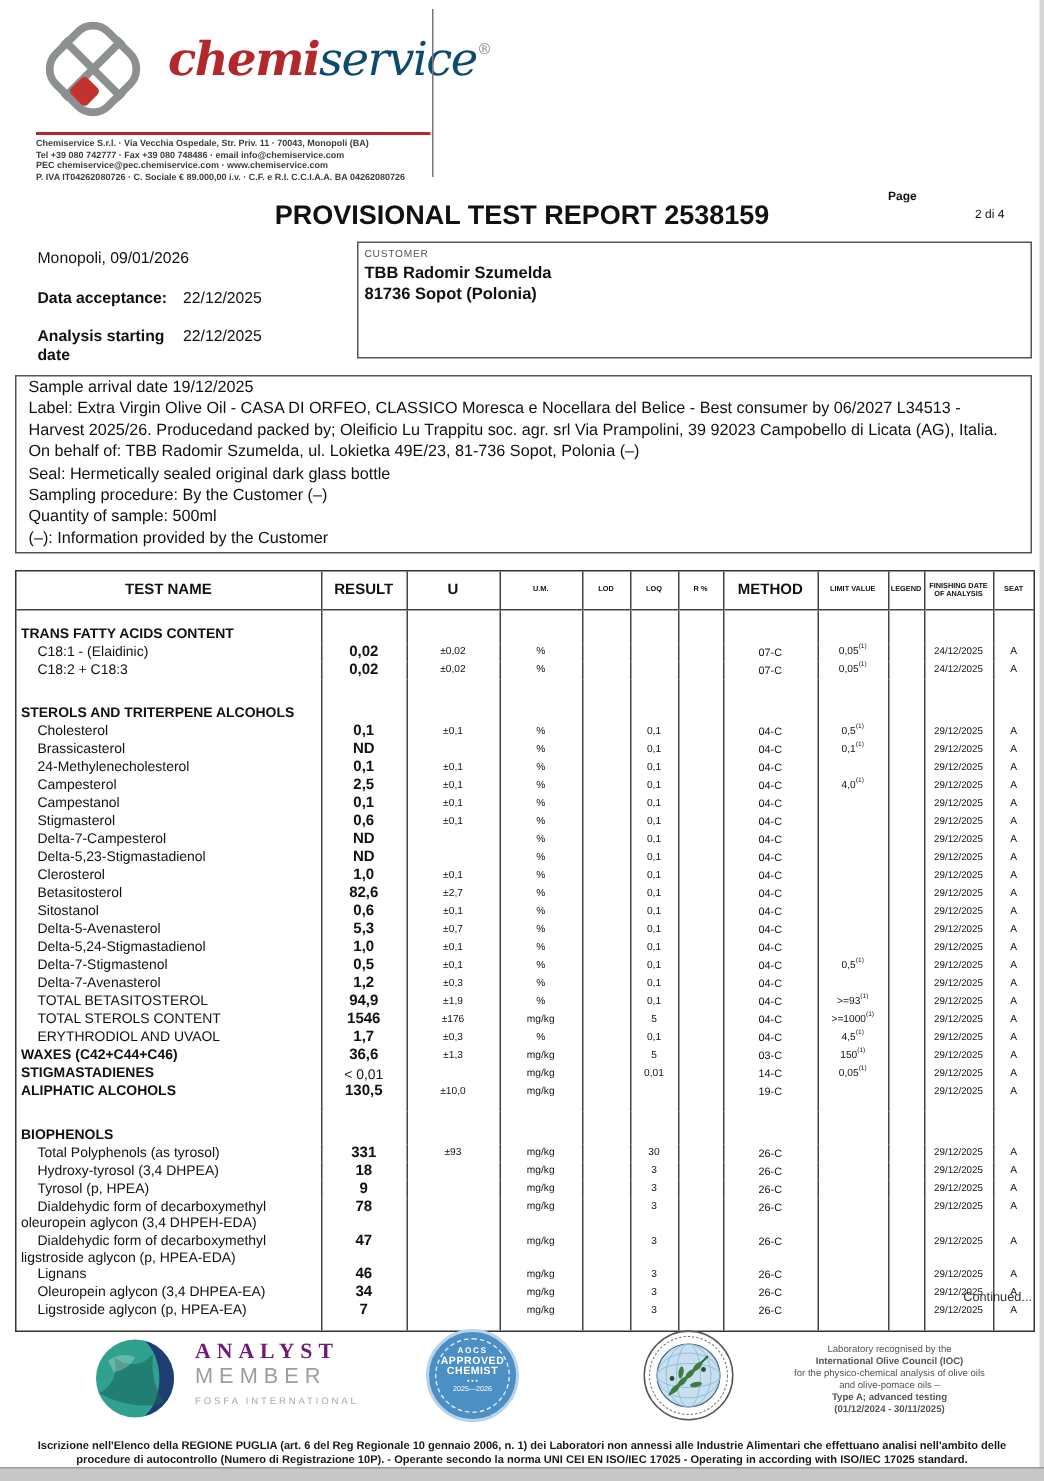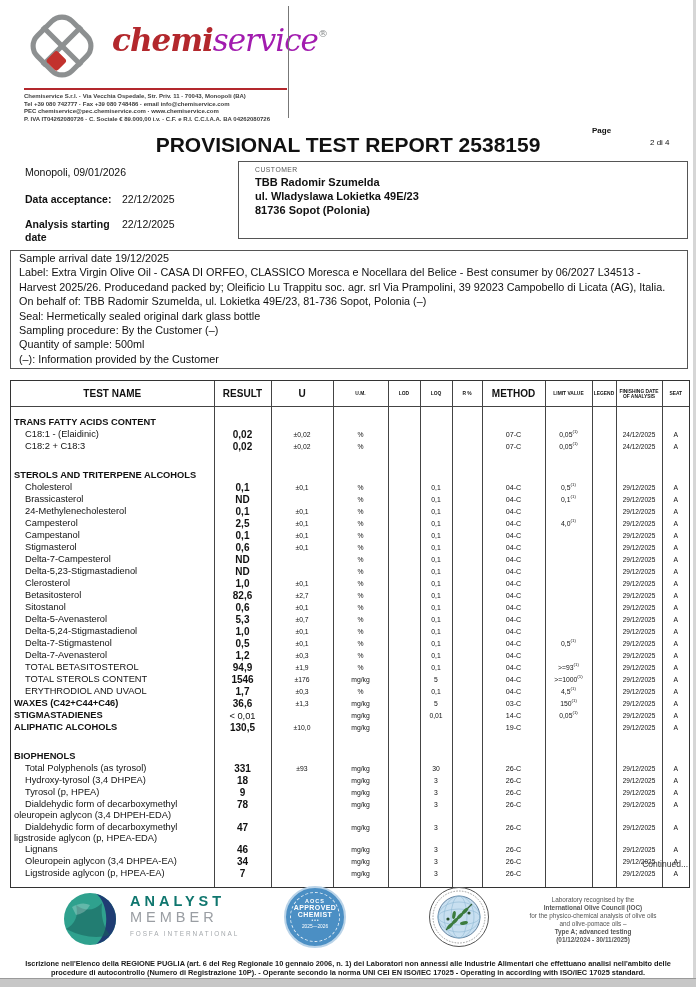--- a/index.html
+++ b/index.html
@@ -5,34 +5,34 @@
   html,body { margin:0; padding:0; background:#9e9e9e; }
   .page {
     position:relative; width:696px; height:987px; background:#ffffff;
     font-family:"Liberation Sans", sans-serif; color:#111; overflow:hidden;
     margin:0 auto;
   }
   
   .logo-svg { position:absolute; left:24px; top:8px; }
   .brand { position:absolute; left:112px; top:22px; font-family:"DejaVu Serif", serif; font-style:italic; font-size:31px; letter-spacing:-1px; }
   .brand .chemi { color:#b3282d; font-weight:bold; }
-  .brand .service { color:#a21caf; }
+  .brand .service { color:#0c4a6e; }
   .brand .reg { font-size:10px; color:#8a8d8e; vertical-align:14px; font-style:normal; }
   .red-rule { position:absolute; left:24px; top:88px; width:263px; height:2.4px; background:#b3282d; }
   .contact { position:absolute; left:24px; top:93px; width:268px; font-size:6px; line-height:7.6px; color:#3d3d3d; font-weight:bold; }
   .v-divider { position:absolute; left:288px; top:6px; width:1px; height:112px; background:#777; }
 
   
-  .page-title { position:absolute; left:0; top:133px; width:100%; text-align:center; font-size:21px; font-weight:bold; }
+  .page-title { position:absolute; left:0; top:133px; width:100%; text-align:center; font-size:18px; font-weight:bold; }
   .page-label { position:absolute; left:592px; top:126px; font-size:8px;font-weight:bold; }
   .page-value { position:absolute; left:650px; top:138px; font-size:8px; }
   .place-date { position:absolute; left:25px; top:166px; font-size:10.5px; }
   .meta-label { position:absolute; left:25px; font-size:10.5px; font-weight:bold; width:96px; line-height:12.5px; }
   .meta-value { position:absolute; left:122px; font-size:10.5px; }
-  .customer-box { position:absolute; left:238px; top:161px; width:450px; height:78px; border:1px solid #555; box-sizing:border-box; padding:4px 16px; }
+  .customer-box { position:absolute; left:238px; top:161px; width:450px; height:78px; border:1px solid #555; box-sizing:border-box; padding:4px 4px; }
   .customer-label { font-size:6.8px; color:#555; letter-spacing:.5px; margin-bottom:3px; }
   .customer-box .text-line { font-size:11px; font-weight:bold; line-height:13.8px; }
 
   
   .sample-box { position:absolute; left:10px; top:250px; width:678px; height:119px; border:1px solid #555; box-sizing:border-box; padding:0 8px; font-size:10.8px; line-height:14.4px; overflow:hidden; }
 
   
   .results { position:absolute; left:10px; top:380px; width:678px; border:1.5px solid #333; box-sizing:content-box; }
   .results table { border-collapse:collapse; table-layout:fixed; width:678px; }
   .results th, .results td { border-left:1px solid #444; padding:0; }
@@ -52,21 +52,21 @@
   .c-result.light { font-weight:normal; font-size:9.3px !important; }
   .c-method { font-size:7.2px !important; }
   .c-date { font-size:6.5px !important; }
   .c-limit sup { font-size:4.4px; line-height:0; vertical-align:4px; }
 
   .continued { position:absolute; left:10px; top:859px; width:678px; text-align:right; font-size:8.5px; color:#333; }
 
   
   .fosfa { position:absolute; left:62px; top:891px; display:flex; align-items:flex-start; }
   .fosfa-text { margin-left:12px; padding-top:2px; }
-  .fosfa-analyst { font-size:14.5px; font-weight:bold; color:#0f766e; letter-spacing:4px; }
+  .fosfa-analyst { font-size:14.5px; font-weight:bold; color:#701a75; letter-spacing:4px;font-family:Liberation Serif, serif; }
   .fosfa-member { font-size:14.5px; color:#9a9ea3; letter-spacing:4px; }
   .fosfa-org { font-size:6.4px; color:#a5a9ad; letter-spacing:1.9px; margin-top:5px; }
   .aocs { position:absolute; left:284px; top:886px; width:62px; height:62px; border-radius:50%; background:#4b8fc4; border:2px solid #b9d3e8; box-sizing:border-box; color:#fff; text-align:center; }
   .aocs:before { content:''; position:absolute; left:4px; top:4px; right:4px; bottom:4px; border:1px dashed rgba(255,255,255,.85); border-radius:50%; }
   .aocs-l1 { font-size:5.5px; font-weight:bold; letter-spacing:1px; padding-top:10px; }
   .aocs-l2 { font-size:7px; font-weight:bold; letter-spacing:.4px; }
   .aocs-l3 { font-size:7px; font-weight:bold; letter-spacing:.4px; }
   .aocs-dots { font-size:4.5px; line-height:5px; }
   .aocs-l4 { font-size:4.8px; margin-top:1px; }
   .ioc-seal { position:absolute; left:428px; top:886px; }
@@ -106,21 +106,20 @@
   <div class="place-date">Monopoli, 09/01/2026</div>
   <div class="meta-label" style="top:193px;">Data acceptance:</div>
   <div class="meta-value" style="top:193px;">22/12/2025</div>
   <div class="meta-label" style="top:218px;">Analysis starting date</div>
   <div class="meta-value" style="top:218px;">22/12/2025</div>
 
   <div class="customer-box">
     <div class="customer-label">CUSTOMER</div>
     <div id="customer-lines">
         <div class="text-line">TBB Radomir Szumelda</div>
-        <div class="text-line">ul. Wladyslawa Lokietka 49E/23</div>
         <div class="text-line">81736  Sopot (Polonia)</div>
       </div>
   </div>
 
   <div class="sample-box" id="sample-lines">
       <div class="text-line">Sample arrival date 19/12/2025</div>
       <div class="text-line">Label: Extra Virgin Olive Oil - CASA DI ORFEO, CLASSICO Moresca e Nocellara del Belice - Best consumer by 06/2027 L34513 - Harvest 2025/26. Producedand packed by; Oleificio Lu Trappitu soc. agr. srl Via Prampolini, 39 92023 Campobello di Licata (AG), Italia. On behalf of: TBB Radomir Szumelda, ul. Lokietka 49E/23, 81-736 Sopot, Polonia  (–)</div>
       <div class="text-line">Seal: Hermetically sealed original dark glass bottle</div>
       <div class="text-line">Sampling procedure: By the Customer (–)</div>
       <div class="text-line">Quantity of sample: 500ml</div>

